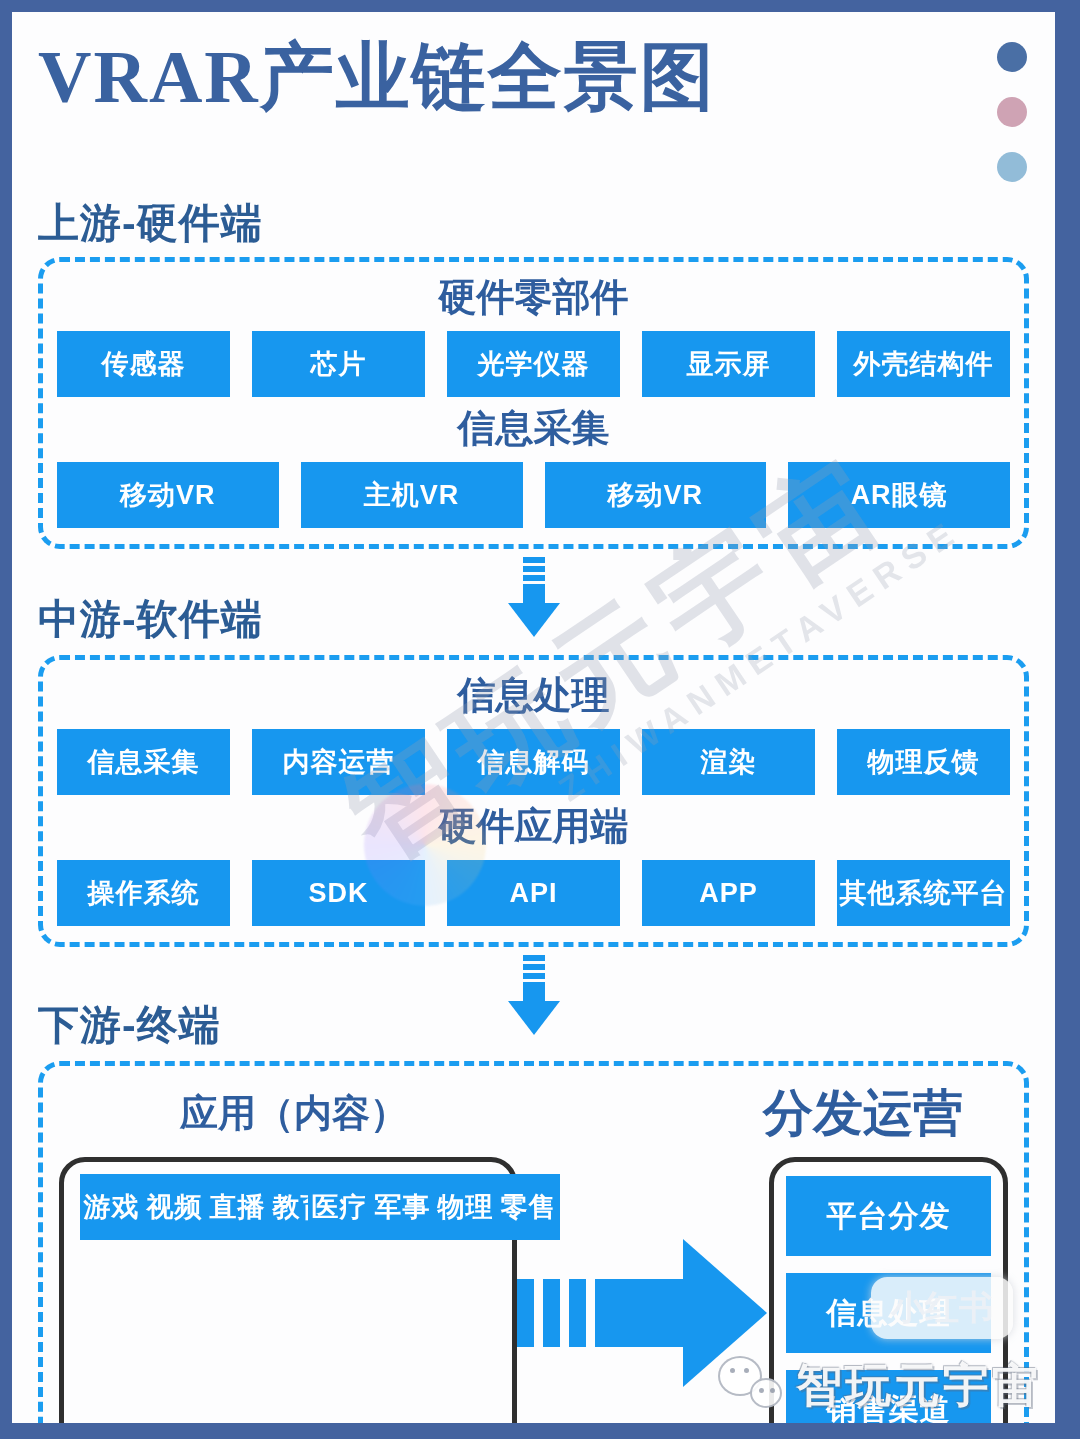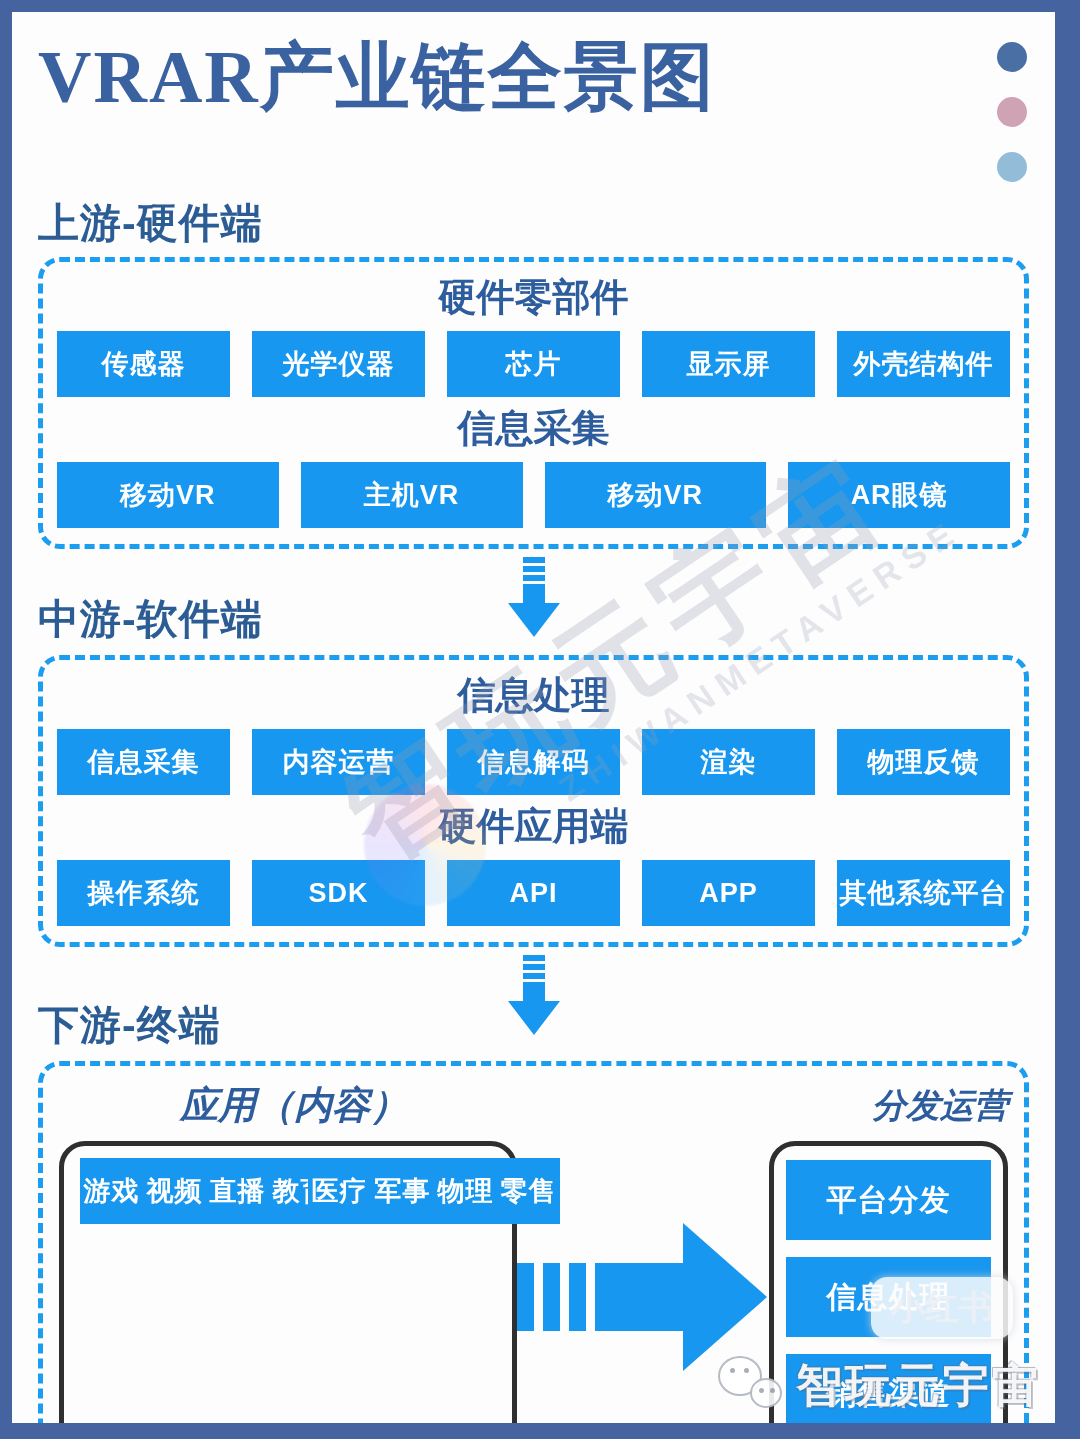--- a/index.html
+++ b/index.html
@@ -29,23 +29,23 @@
 
   
   .arrow-zone { position:relative; height:100px; }
   .arrow-zone .section-label { position:absolute; left:0; bottom:2px; }
   .arrow-zone .down-arrow { position:absolute; left:50%; transform:translateX(-50%); top:8px; }
   .zone-2 { height:108px; }
 
   
   .panel-bottom { padding:10px 16px 14px 16px; }
   .bottom-headers { display:flex; align-items:center; margin:4px 0 10px 0; }
-  .bh-left { width:470px; text-align:center; font-size:38px; font-weight:bold; color:#2e5d9e;font-style:italic; }
+  .bh-left { width:470px; text-align:center; font-size:38px; font-weight:bold; color:#2e5d9e; }
   .bh-spacer { flex:1; }
-  .bh-right { width:245px; text-align:right; font-size:34px; font-weight:bold; color:#2e5d9e;font-style:italic; }
+  .bh-right { width:245px; text-align:left; font-size:50px; font-weight:bold; color:#2e5d9e; }
   .bottom-body { display:flex; align-items:stretch; }
   .apps-box { width:470px; height:312px; border:5px solid #2f2f2f; border-radius:26px;
               padding:12px 16px; display:flex; justify-content:space-between; }
   .apps-col { width:188px; display:flex; flex-direction:row; justify-content:space-between; }
   .apps-col .btn { flex:0 0 63px; }
   .arrow-mid { flex:1; display:flex; align-items:center; justify-content:center; }
   .dist-box { width:245px; height:312px; border:5px solid #2f2f2f; border-radius:26px;
               padding:14px 12px; display:flex; flex-direction:column; justify-content:space-between; }
   .dist-box .btn { flex:0 0 80px; font-size:30px; }
 
@@ -92,22 +92,22 @@
         <span class="dot dot3"></span>
       </div>
     </div>
 
     <div class="section-label label-1">上游-硬件端</div>
 
     <div class="panel">
       <div class="group-header">硬件零部件</div>
       <div class="btn-row">
         <div class="btn">传感器</div>
+        <div class="btn">芯片</div>
         <div class="btn">光学仪器</div>
-        <div class="btn">芯片</div>
         <div class="btn">显示屏</div>
         <div class="btn">外壳结构件</div>
       </div>
       <div class="group-header">信息采集</div>
       <div class="btn-row">
         <div class="btn">移动VR</div>
         <div class="btn">主机VR</div>
         <div class="btn">移动VR</div>
         <div class="btn">AR眼镜</div>
       </div>

